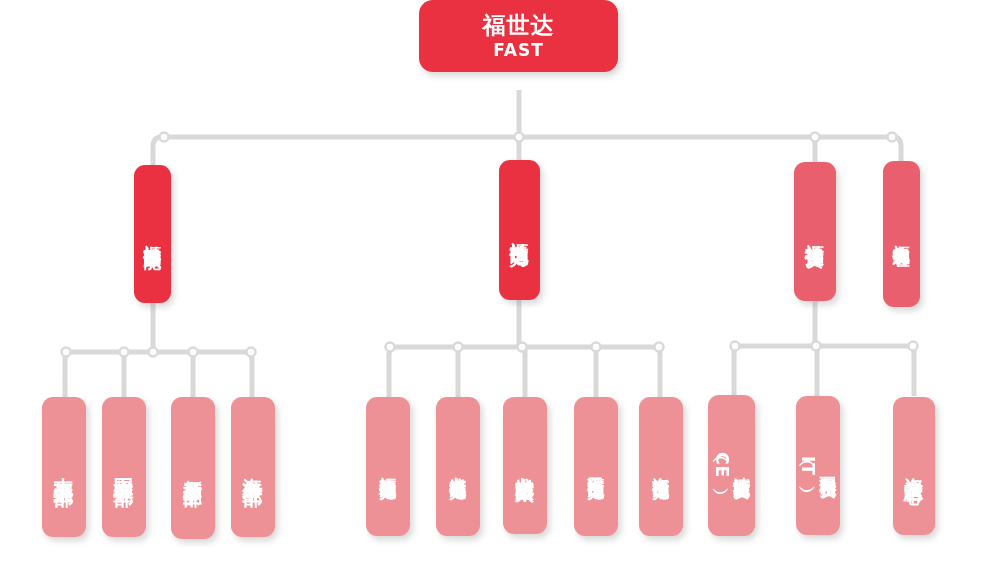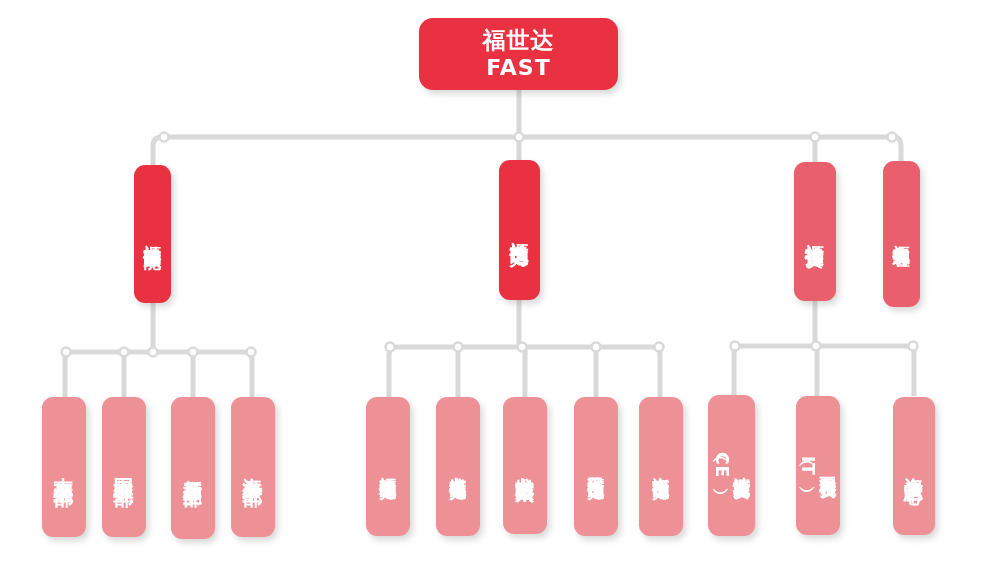--- a/index.html
+++ b/index.html
@@ -22,21 +22,21 @@
     border-radius: 11px;
     box-shadow: 3px 4px 6px rgba(120,120,120,0.28);
     box-sizing: border-box;
   }
   .root {
     flex-direction: column;
     border-radius: 14px;
     background: var(--primary);
   }
   .root .title { font-size: 23px; letter-spacing: 1px; line-height: 1.25; }
-  .root .subtitle { font-size: 22px; letter-spacing: 1px; line-height: 1.2; }
+  .root .subtitle { font-size: 17px; letter-spacing: 1px; line-height: 1.2; }
   .lv2a { background: var(--primary); }
   .lv2b { background: var(--secondary); }
   .leaf { background: var(--tertiary); }
   .vtext {
     writing-mode: vertical-rl;
     text-orientation: mixed;
     text-align: center;
     line-height: 1.2;
   }
   .vtext span { display: block; }
@@ -89,21 +89,21 @@
       <circle cx="522" cy="347" r="4.5"></circle>
       <circle cx="596" cy="347" r="4.5"></circle>
       <circle cx="659" cy="347" r="4.5"></circle>
 
       <circle cx="735" cy="346" r="4.5"></circle>
       <circle cx="816" cy="346" r="4.5"></circle>
       <circle cx="913" cy="346" r="4.5"></circle>
     </g>
   </svg>
 
-  <div class="node root" style="left:419px; top:18px; width:199px; height:72px;">
+  <div class="node root" style="left:419px; top:0; width:199px; height:72px;">
     <div class="title">福世达</div>
     <div class="subtitle">FAST</div>
   </div>
 
   <div class="node lv2a" style="left:134px; top:165px; width:37px; height:138px;">
     <div class="vtext fs18">
         <span>福世达太阳能</span>
       </div>
   </div>
   <div class="node lv2a" style="left:499px; top:160px; width:41px; height:140px;">

